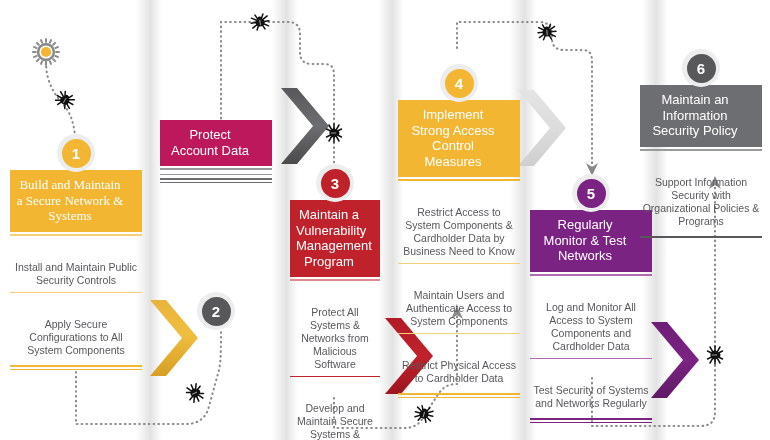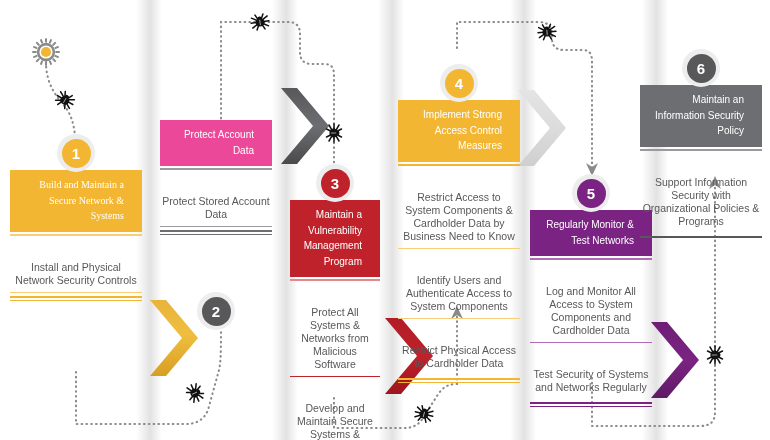--- a/index.html
+++ b/index.html
@@ -31,22 +31,22 @@
     display:flex;align-items:center;justify-content:center;
     z-index:6;
   }
   .num .disc{
     width:29px;height:29px;border-radius:50%;
     display:flex;align-items:center;justify-content:center;
     color:#fff;font-size:15px;font-weight:bold;line-height:1;
     font-family:"Liberation Sans", sans-serif;
   }
   .hdr{
-    color:#fff;text-align:right;
-    font-size:10px;line-height:15.5px;
+    color:#fff;text-align:center;
+    font-size:13px;line-height:15.5px;
     padding:7px 18px 8px 6px;
     font-family:"Liberation Sans", sans-serif;
   }
   .hdr-rule{height:0;border-top:2px solid;margin-top:2px;}
   .items{margin-top:4px;}
   .item{
     text-align:center;color:#58585b;
     font-size:10.5px;line-height:13px;
     padding:5px 2px 5px 2px;
     margin-top:20px;
@@ -181,32 +181,32 @@
     </svg>
   </div>
 
   <div class="col" style="left:10px;top:170px;width:132px;">
     <div class="num" style="top:-36px;background:#ededed;">
       <div class="disc" style="background:#F2B632;">1</div>
     </div>
     <div class="hdr" style="background:#F2B632;font-family:Liberation Serif, serif;">Build and Maintain a Secure Network &amp; Systems</div>
     <div class="hdr-rule" style="border-color:#F5CE76;"></div>
     <div class="items">
-      <div class="item">Install and Physical Network Security Controls</div>
+      <div class="item">Install and Maintain Public Security Controls</div>
       <div class="sep" style="border-color:#F5CE76;"></div>
+      <div class="item">Apply Secure Configurations to All System Components</div>
     </div>
     <div class="endrule" style="border-color:#F2B632;"></div>
     <div class="endrule2" style="border-color:#F2B632;"></div>
   </div>
 
   <div class="col" style="left:160px;top:120px;width:112px;">
-    <div class="hdr" style="background:#ec4899;">Protect Account Data</div>
+    <div class="hdr" style="background:#be185d;">Protect Account Data</div>
     <div class="hdr-rule" style="border-color:#9a9a9c;"></div>
     <div class="items">
-      <div class="item">Protect Stored Account Data</div>
       <div class="sep" style="border-color:#9a9a9c;"></div>
     </div>
     <div class="endrule" style="border-color:#6D6E71;"></div>
     <div class="endrule2" style="border-color:#6D6E71;"></div>
     <div class="num" style="top:172px;">
       <div class="disc" style="background:#58585b;">2</div>
     </div>
   </div>
 
   <div class="col" style="left:290px;top:200px;width:90px;">
@@ -226,21 +226,21 @@
 
   <div class="col" style="left:398px;top:100px;width:122px;">
     <div class="num" style="top:-36px;">
       <div class="disc" style="background:#F2B632;">4</div>
     </div>
     <div class="hdr" style="background:#F2B632;">Implement Strong Access Control Measures</div>
     <div class="hdr-rule" style="border-color:#F2B632;"></div>
     <div class="items">
       <div class="item">Restrict Access to System Components &amp; Cardholder Data by Business Need to Know</div>
       <div class="sep" style="border-color:#F5CE76;"></div>
-      <div class="item">Identify Users and Authenticate Access to System Components</div>
+      <div class="item">Maintain Users and Authenticate Access to System Components</div>
       <div class="sep" style="border-color:#F5CE76;"></div>
       <div class="item">Restrict Physical Access to Cardholder Data</div>
     </div>
     <div class="endrule" style="border-color:#F2B632;"></div>
     <div class="endrule2" style="border-color:#F2B632;"></div>
   </div>
 
   <div class="col" style="left:530px;top:210px;width:122px;">
     <div class="num" style="top:-36px;">
       <div class="disc" style="background:#7B2382;">5</div>

